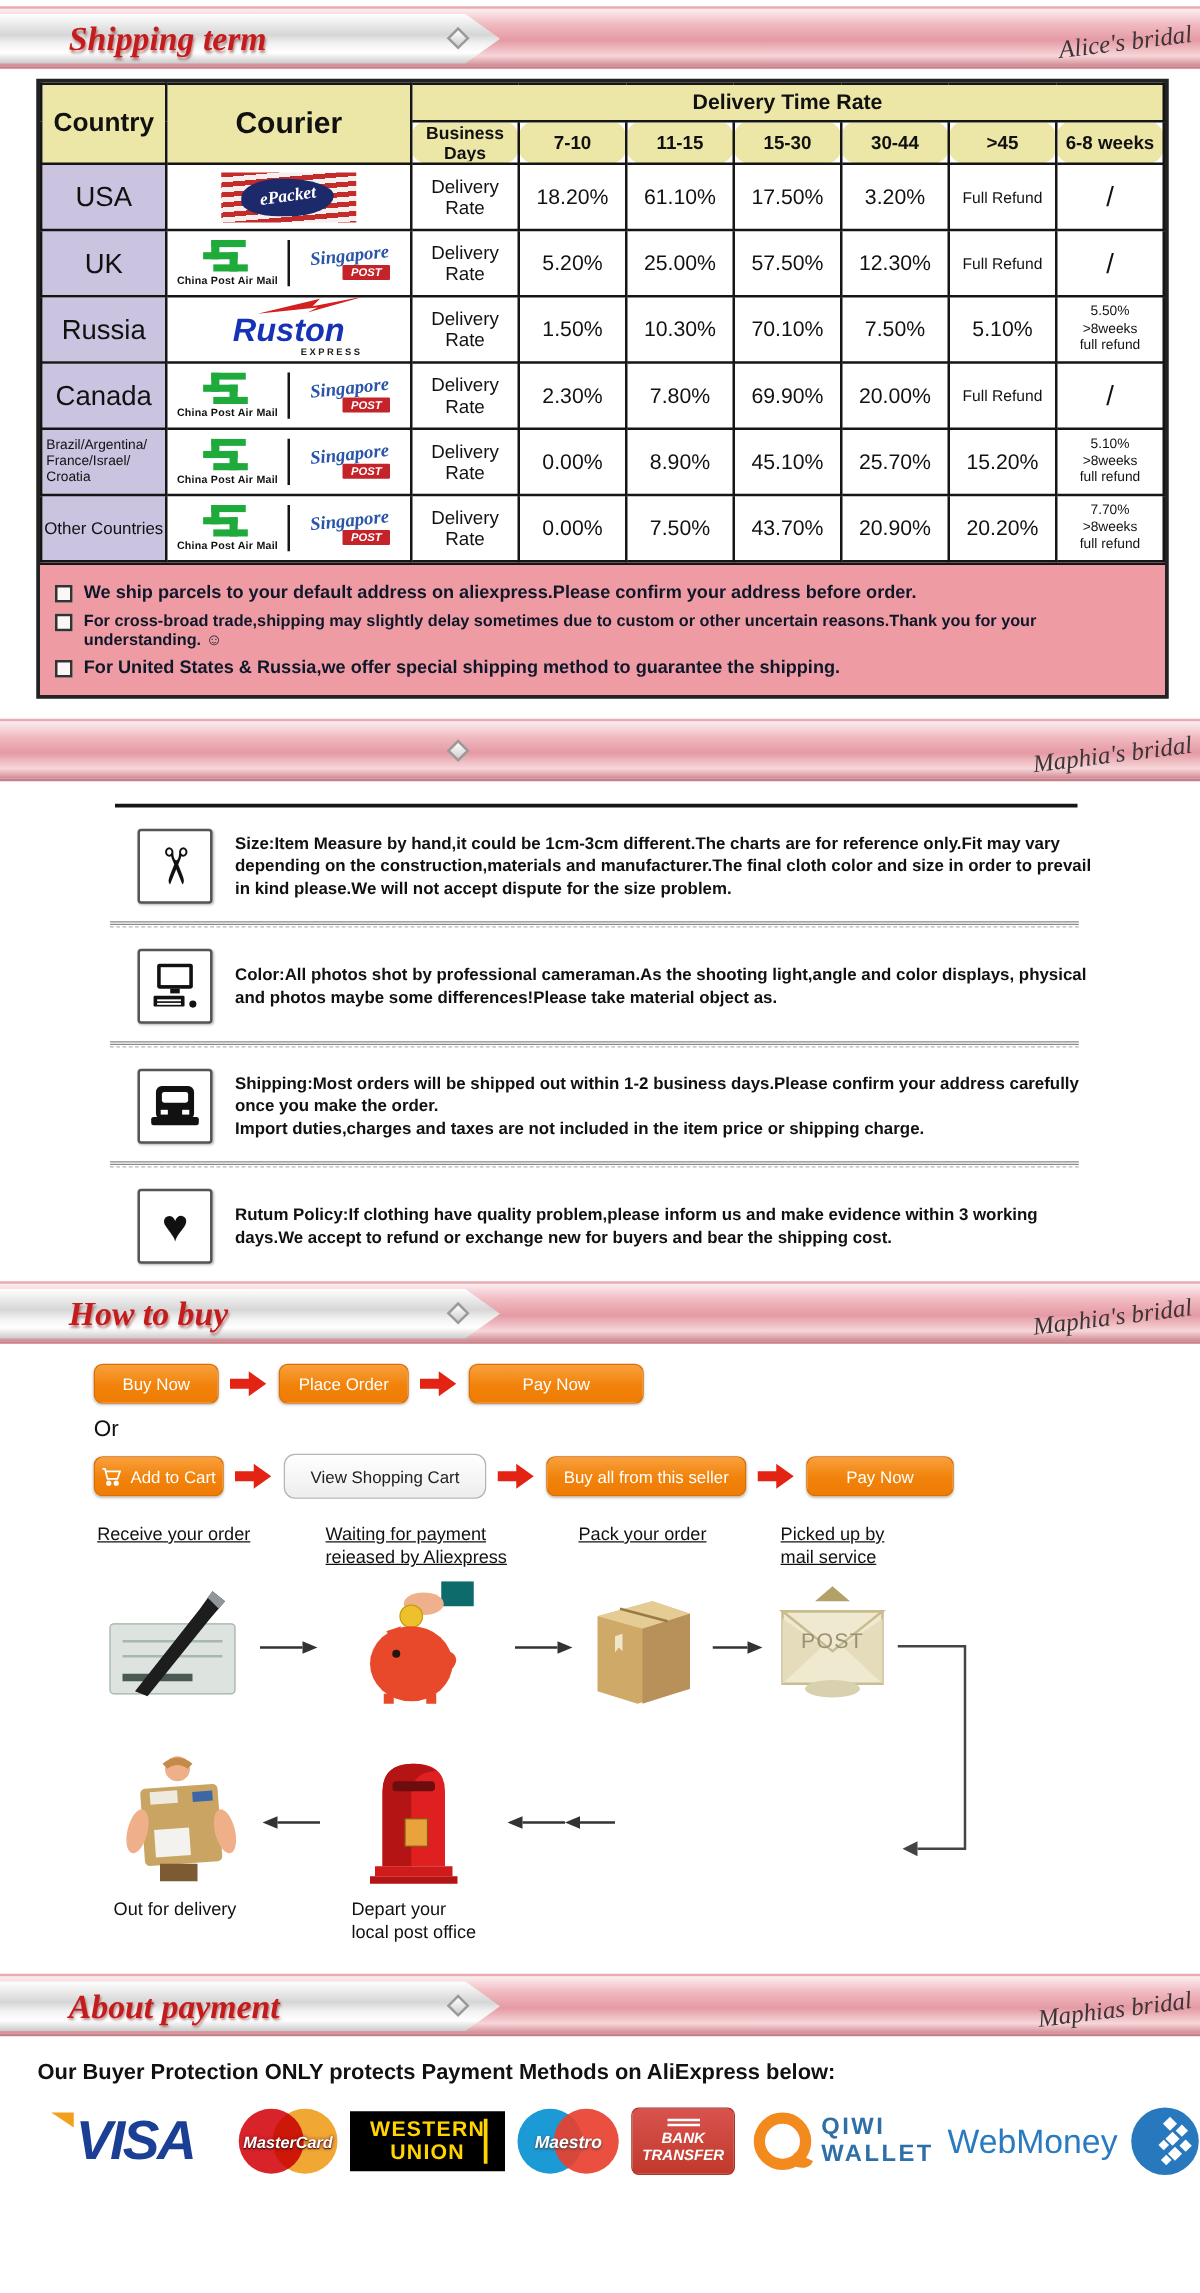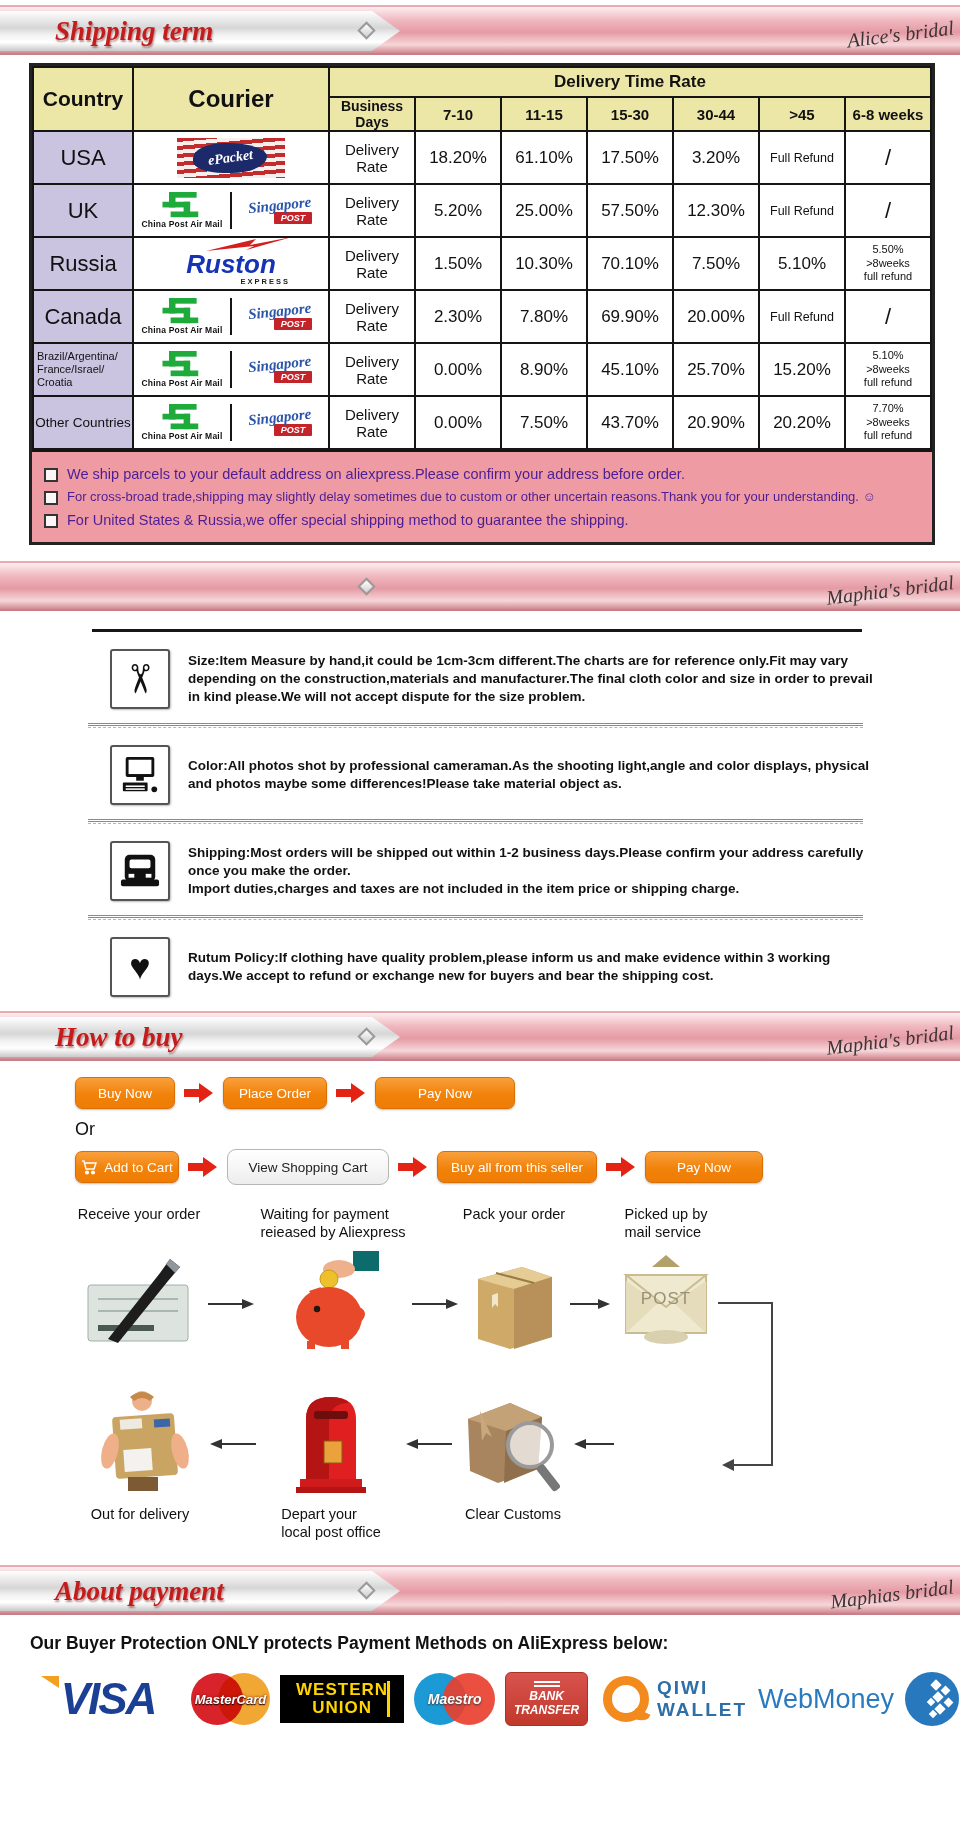--- a/index.html
+++ b/index.html
@@ -26,21 +26,21 @@
     font-style:italic; font-size:20px; color:#3c3436; transform:rotate(-7deg); white-space:nowrap; }
 
   
   .table-wrap { width:906px; margin:8px 0 0 29px; border:3px solid #222; background:#fff; }
   table.ship { border-collapse:collapse; width:100%; table-layout:fixed; }
   table.ship th, table.ship td { border:2px solid #151515; text-align:center; vertical-align:middle; overflow:hidden; }
   .hdr { background:#ece6a7; }
   .c-country { width:100px; font-size:21px; font-weight:bold; }
   .c-courier { width:196px; font-size:24px; font-weight:bold; }
   .c-dtr { font-size:17px; font-weight:bold; height:30px; }
-  tr.h2 th { height:27px; font-size:15px; font-weight:bold; background:#ece6a7; }
+  tr.h2 th { height:27px; font-size:15px; font-weight:bold; background:#ece6a7;border-radius:13px; }
   tr.h2 th.bd { font-size:14px; }
   tr.datarow { height:53px; }
   td.country { background:#cac4e1; font-size:22px; font-weight:normal; white-space:pre-line; }
   td.country.small { font-size:11px; text-align:left; padding-left:3px; line-height:1.2; }
   td.country.med { font-size:13.5px; }
   td.dl { font-size:15px; }
   td.rate { font-size:17px; white-space:pre-line; }
   td.rate.sm { font-size:11px; line-height:1.25; }
   td.rate.fr { font-size:12.5px; }
   td.rate.slash { font-size:22px; }
@@ -64,21 +64,21 @@
     color:#2a55a8; transform:rotate(-6deg); }
   .sp-post { background:#c4232a; color:#fff; font-style:italic; font-weight:bold; font-size:9px;
     padding:1px 7px; margin:-2px 0 0 26px; border-radius:1px; }
   .lg-ruston { position:relative; width:130px; height:46px; text-align:center; }
   .rn-text { font-size:26px; font-weight:bold; font-style:italic; color:#1733b5; letter-spacing:0; line-height:46px; }
   .rn-sub { position:absolute; right:6px; bottom:1px; font-size:7.5px; font-weight:bold; letter-spacing:2px; color:#222; }
   .rn-bolt { position:absolute; right:4px; top:-4px; }
 
   
   .notes { background:#ef9ba3; border-top:2px solid #151515; padding:14px 12px 12px 10px; }
-  .note { display:flex; align-items:flex-start; margin-bottom:7px; font-size:14.5px; font-weight:400; color:#4c1d95; }
+  .note { display:flex; align-items:flex-start; margin-bottom:7px; font-size:14.5px; font-weight:700; color:#0f172a; }
   .note:last-child { margin-bottom:2px; }
   .note.small { font-size:13px; }
   .cb { flex:0 0 14px; width:14px; height:14px; background:#fbf7f7; border:2px solid #333; margin:2px 9px 0 2px; }
 
   
   .service { padding-top:12px; }
   .topline { width:770px; height:3px; background:#161616; margin:6px 0 0 92px; }
   .svc-item { display:flex; align-items:center; margin:17px 0 14px 110px; }
   .svc-icon { flex:0 0 60px; width:60px; height:60px; border:2px solid #555; border-radius:3px;
     background:#fff; display:flex; align-items:center; justify-content:center; box-shadow:1px 1px 2px #bbb; }
@@ -99,21 +99,21 @@
     border:1px solid #d96f05; box-shadow:0 1px 2px rgba(0,0,0,.25); }
   .btn.w { background:linear-gradient(180deg,#ffffff,#ededed); color:#222; border:1px solid #b5b5b5;
     border-radius:9px; }
   .fa { margin:0 9px; }
   .cart-glyph { margin-right:6px; display:flex; }
 
   
   .diagram { position:relative; margin:20px 0 0 70px; height:346px; }
   .drow { display:flex; align-items:flex-start; }
   .dstep { display:flex; flex-direction:column; align-items:center; }
-  .r1 .dstep .dlabel { height:46px; display:flex; align-items:flex-start; justify-content:flex-start; }
+  .r1 .dstep .dlabel { height:46px; display:flex; align-items:flex-start; justify-content:flex-start;text-decoration:underline; }
   .dlabel { font-size:14.5px; font-weight:500; white-space:pre-line; line-height:1.25; text-align:left; }
   .r1 .w1 { width:138px; } .r1 .w2 { width:158px; } .r1 .w3 { width:112px; } .r1 .w4 { width:112px; }
   .r2 { margin-top:38px; }
   .r2 .w1 { width:140px; } .r2 .w2 { width:150px; } .r2 .w3 { width:122px; } .r2 .w4 { width:132px; }
   .r2 .dlabel { margin-top:6px; }
   .darr1 { transform:translateY(92px); }
   .darr2 { transform:translateY(48px); }
   .elbow { position:absolute; left:648px; top:92px; }
 
   
@@ -603,31 +603,20 @@
         <rect x="12" y="90" width="62" height="8" fill="#cf1b1b"></rect>
         <rect x="8" y="98" width="70" height="6" fill="#b51414"></rect>
       </svg>
       <div class="dlabel">Depart your
 local post office</div>
     </div>
     <svg class="darr2" width="46" height="14" viewBox="0 0 46 14">
         <polygon points="12,2 0,7 12,12" fill="#333"></polygon>
         <line x1="12" y1="7" x2="46" y2="7" stroke="#333" stroke-width="2"></line>
       </svg>
-    <div class="dstep w3">
-      <svg class="svg-icon" width="110" height="110" viewBox="0 0 110 110">
-        <polygon points="10,30 52,14 84,28 80,80 40,94 12,82" fill="#a8855e"></polygon>
-        <polygon points="10,30 52,14 84,28 48,42" fill="#c3a277"></polygon>
-        <polygon points="48,42 84,28 80,80 46,94" fill="#8f6f4c"></polygon>
-        <polygon points="22,22 34,48 28,44 24,52" fill="#caa87e"></polygon>
-        <circle cx="72" cy="56" r="22" fill="rgba(255,255,255,0.75)" stroke="#9a9a9a" stroke-width="4"></circle>
-        <rect x="86" y="74" width="9" height="30" rx="3" fill="#777" transform="rotate(-38 90 89)"></rect>
-      </svg>
-      <div class="dlabel">Clear Customs</div>
-    </div>
     <svg class="darr2" width="40" height="14" viewBox="0 0 40 14">
         <polygon points="12,2 0,7 12,12" fill="#333"></polygon>
         <line x1="12" y1="7" x2="40" y2="7" stroke="#333" stroke-width="2"></line>
       </svg>
   </div>
 </div>
 
 <div class="banner" style="margin-top:14px;">
   <div class="ribbon">
     <span class="ribbon-title">About payment</span>

